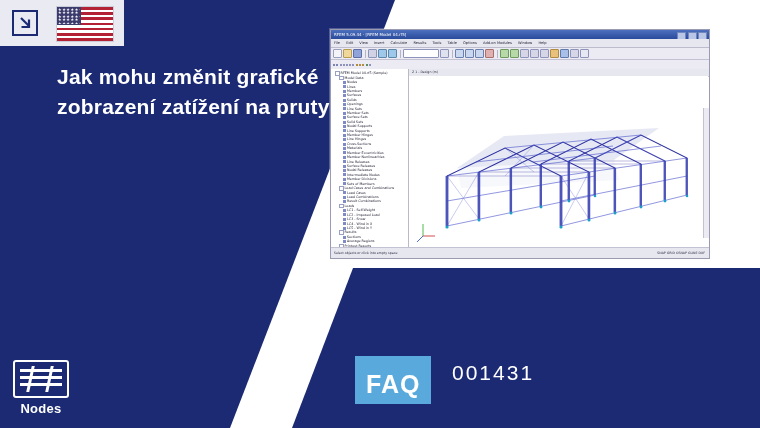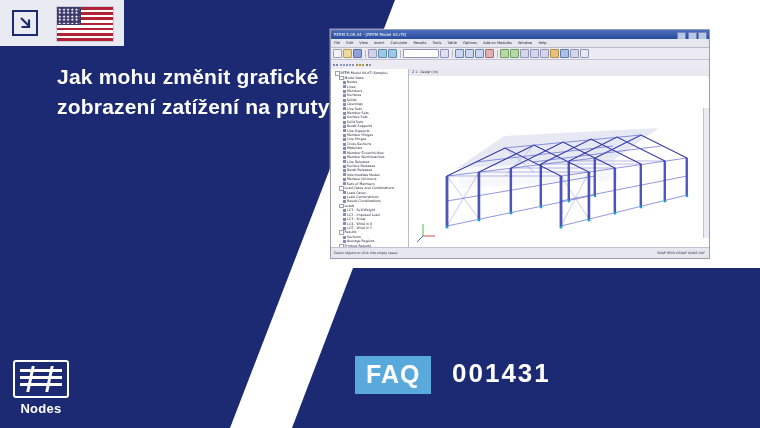--- a/index.html
+++ b/index.html
@@ -271,30 +271,30 @@
   
   .faq-badge {
     position: absolute;
     left: 355px;
     top: 356px;
     background: #5aa9dc;
     color: #ffffff;
     font-size: 25px;
     font-weight: bold;
     letter-spacing: 1px;
-    padding: 3px 11px 5px 11px;
+    padding: 13px 11px 5px 11px;
     line-height: 30px;
   }
   .faq-number {
     position: absolute;
     left: 452px;
     top: 355px;
     color: #ffffff;
-    font-size: 26px;
-    font-weight: bold;
+    font-size: 21px;
+    font-weight: normal;
     letter-spacing: 2px;
     line-height: 36px;
   }
 
   
   .dlubal {
     position: absolute;
     left: 8px;
     bottom: 12px;
     width: 66px;

